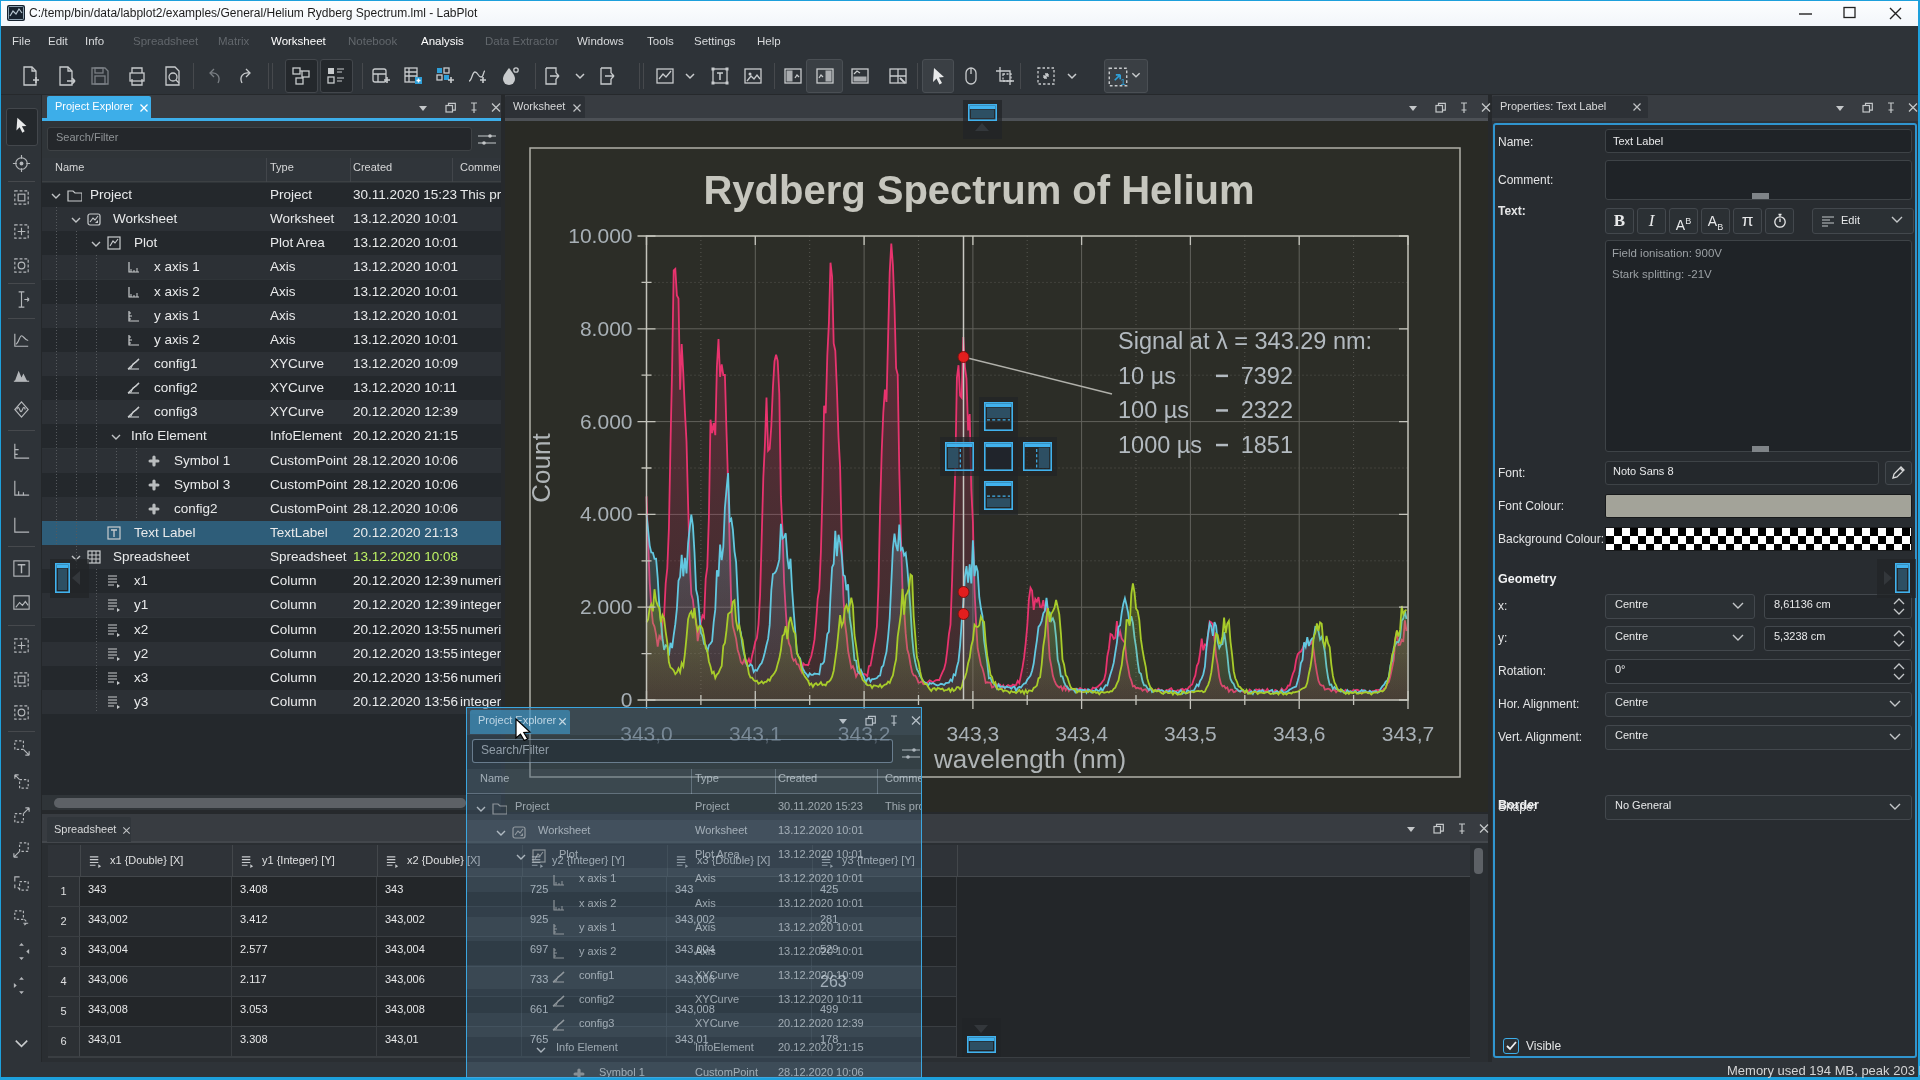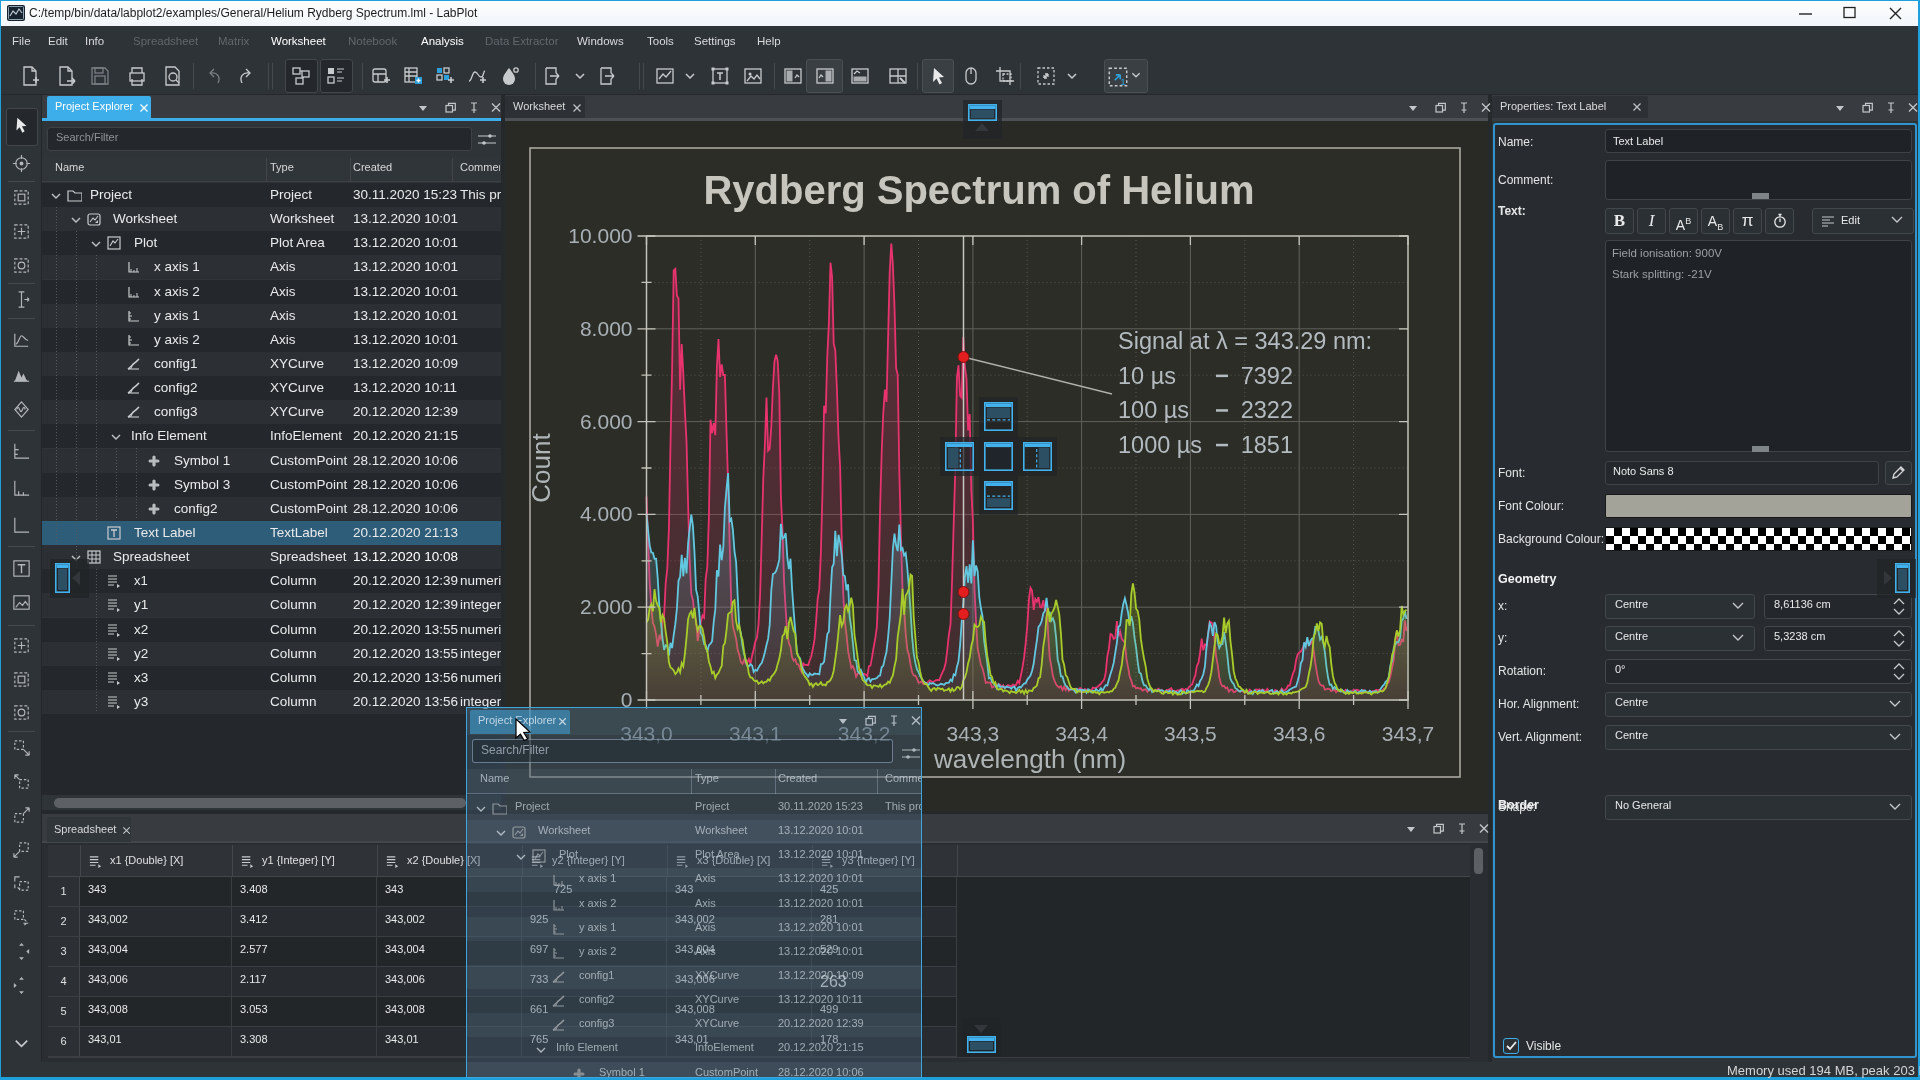--- a/index.html
+++ b/index.html
@@ -470,21 +470,21 @@
 <div class="abs" style="left:42px;top:545px;width:459px;height:24px;background:#2c3035"></div>
 <svg class="abs" style="left:70px;top:552px;opacity:1.0" width="12" height="12" viewBox="0 0 12 12">
     <path d="M2 4l4 4 4-4" fill="none" stroke="#c0c3c5" stroke-width="1.4"></path>
   </svg>
 <svg class="abs" style="left:86px;top:549px;opacity:1.0" width="16" height="16" viewBox="0 0 16 16">
     <rect x="2" y="2" width="12" height="12" fill="none" stroke="#c9ccce" stroke-width="1.2"></rect>
     <path d="M2 6h12M2 10h12M6 2v12M10 2v12" stroke="#c9ccce" stroke-width="1"></path>
   </svg>
 <div class="abs" style="left:113px;top:549px;font-size:13.5px;color:#e9eaeb;white-space:nowrap;">Spreadsheet</div>
 <div class="abs" style="left:270px;top:549px;font-size:13.5px;color:#e9eaeb;white-space:nowrap;">Spreadsheet</div>
-<div class="abs" style="left:353px;top:549px;font-size:13.5px;color:#ffffff;white-space:nowrap;text-align:center;">13.12.2020 10:08</div>
+<div class="abs" style="left:353px;top:549px;font-size:13.5px;color:#bef264;white-space:nowrap;text-align:center;">13.12.2020 10:08</div>
 <div class="abs" style="left:42px;top:569px;width:459px;height:24px;background:#24282c"></div>
 <svg class="abs" style="left:106px;top:573px;opacity:1.0" width="16" height="16" viewBox="0 0 16 16">
     <path d="M2 3h9M2 6h9M2 9h9M2 12h6" stroke="#c9ccce" stroke-width="1.2"></path>
     <path d="M11 11l3 2-3 2z" fill="#c9ccce"></path>
   </svg>
 <div class="abs" style="left:134px;top:573px;font-size:13px;color:#e9eaeb;white-space:nowrap;">x1</div>
 <div class="abs" style="left:270px;top:573px;font-size:13.5px;color:#e9eaeb;white-space:nowrap;">Column</div>
 <div class="abs" style="left:353px;top:573px;font-size:13.5px;color:#e9eaeb;white-space:nowrap;">20.12.2020 12:39</div>
 <div class="abs" style="left:460px;top:573px;font-size:13.5px;color:#e9eaeb;white-space:nowrap;">numerical</div>
 <div class="abs" style="left:42px;top:593px;width:459px;height:24px;background:#2c3035"></div>
@@ -803,21 +803,21 @@
 <div class="abs" style="left:957px;top:845px;width:1px;height:32px;background:#43474b"></div>
 <div class="abs" style="left:80px;top:877px;width:877px;height:30px;background:#232629"></div>
 <div class="abs" style="left:48px;top:877px;width:32px;height:30px;background:#2c3034;border-right:1px solid #43474b;border-bottom:1px solid #3a3e42;text-align:center;line-height:29px;font-size:11px;color:#dfe0e1">1</div>
 <div class="abs" style="left:80px;top:877px;width:152px;height:30px;border-right:1px solid #3a3e42;border-bottom:1px solid #3a3e42"></div>
 <div class="abs" style="left:88px;top:883px;font-size:11px;color:#e8e9ea;white-space:nowrap;">343</div>
 <div class="abs" style="left:232px;top:877px;width:145px;height:30px;border-right:1px solid #3a3e42;border-bottom:1px solid #3a3e42"></div>
 <div class="abs" style="left:240px;top:883px;font-size:11px;color:#e8e9ea;white-space:nowrap;">3.408</div>
 <div class="abs" style="left:377px;top:877px;width:145px;height:30px;border-right:1px solid #3a3e42;border-bottom:1px solid #3a3e42"></div>
 <div class="abs" style="left:385px;top:883px;font-size:11px;color:#e8e9ea;white-space:nowrap;">343</div>
 <div class="abs" style="left:522px;top:877px;width:145px;height:30px;border-right:1px solid #3a3e42;border-bottom:1px solid #3a3e42"></div>
-<div class="abs" style="left:530px;top:883px;font-size:11px;color:#e8e9ea;white-space:nowrap;margin-left:24px;">725</div>
+<div class="abs" style="left:530px;top:883px;font-size:11px;color:#e8e9ea;white-space:nowrap;">725</div>
 <div class="abs" style="left:667px;top:877px;width:145px;height:30px;border-right:1px solid #3a3e42;border-bottom:1px solid #3a3e42"></div>
 <div class="abs" style="left:675px;top:883px;font-size:11px;color:#e8e9ea;white-space:nowrap;">343</div>
 <div class="abs" style="left:812px;top:877px;width:145px;height:30px;border-right:1px solid #3a3e42;border-bottom:1px solid #3a3e42"></div>
 <div class="abs" style="left:820px;top:883px;font-size:11px;color:#e8e9ea;white-space:nowrap;">425</div>
 <div class="abs" style="left:80px;top:907px;width:877px;height:30px;background:#282c30"></div>
 <div class="abs" style="left:48px;top:907px;width:32px;height:30px;background:#2c3034;border-right:1px solid #43474b;border-bottom:1px solid #3a3e42;text-align:center;line-height:29px;font-size:11px;color:#dfe0e1">2</div>
 <div class="abs" style="left:80px;top:907px;width:152px;height:30px;border-right:1px solid #3a3e42;border-bottom:1px solid #3a3e42"></div>
 <div class="abs" style="left:88px;top:913px;font-size:11px;color:#e8e9ea;white-space:nowrap;">343,002</div>
 <div class="abs" style="left:232px;top:907px;width:145px;height:30px;border-right:1px solid #3a3e42;border-bottom:1px solid #3a3e42"></div>
 <div class="abs" style="left:240px;top:913px;font-size:11px;color:#e8e9ea;white-space:nowrap;">3.412</div>

